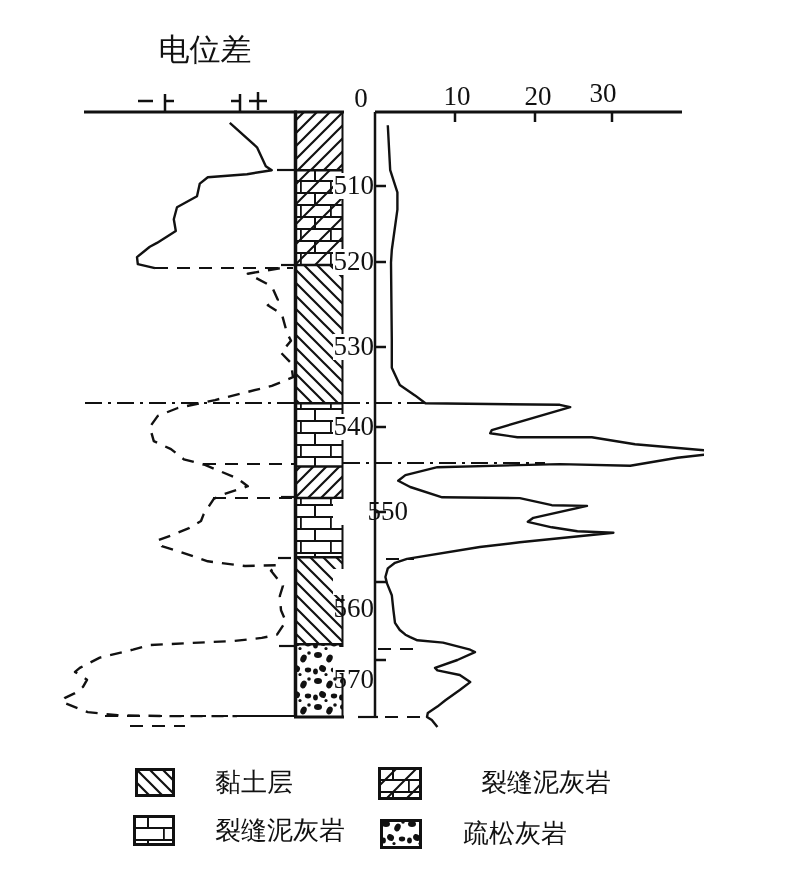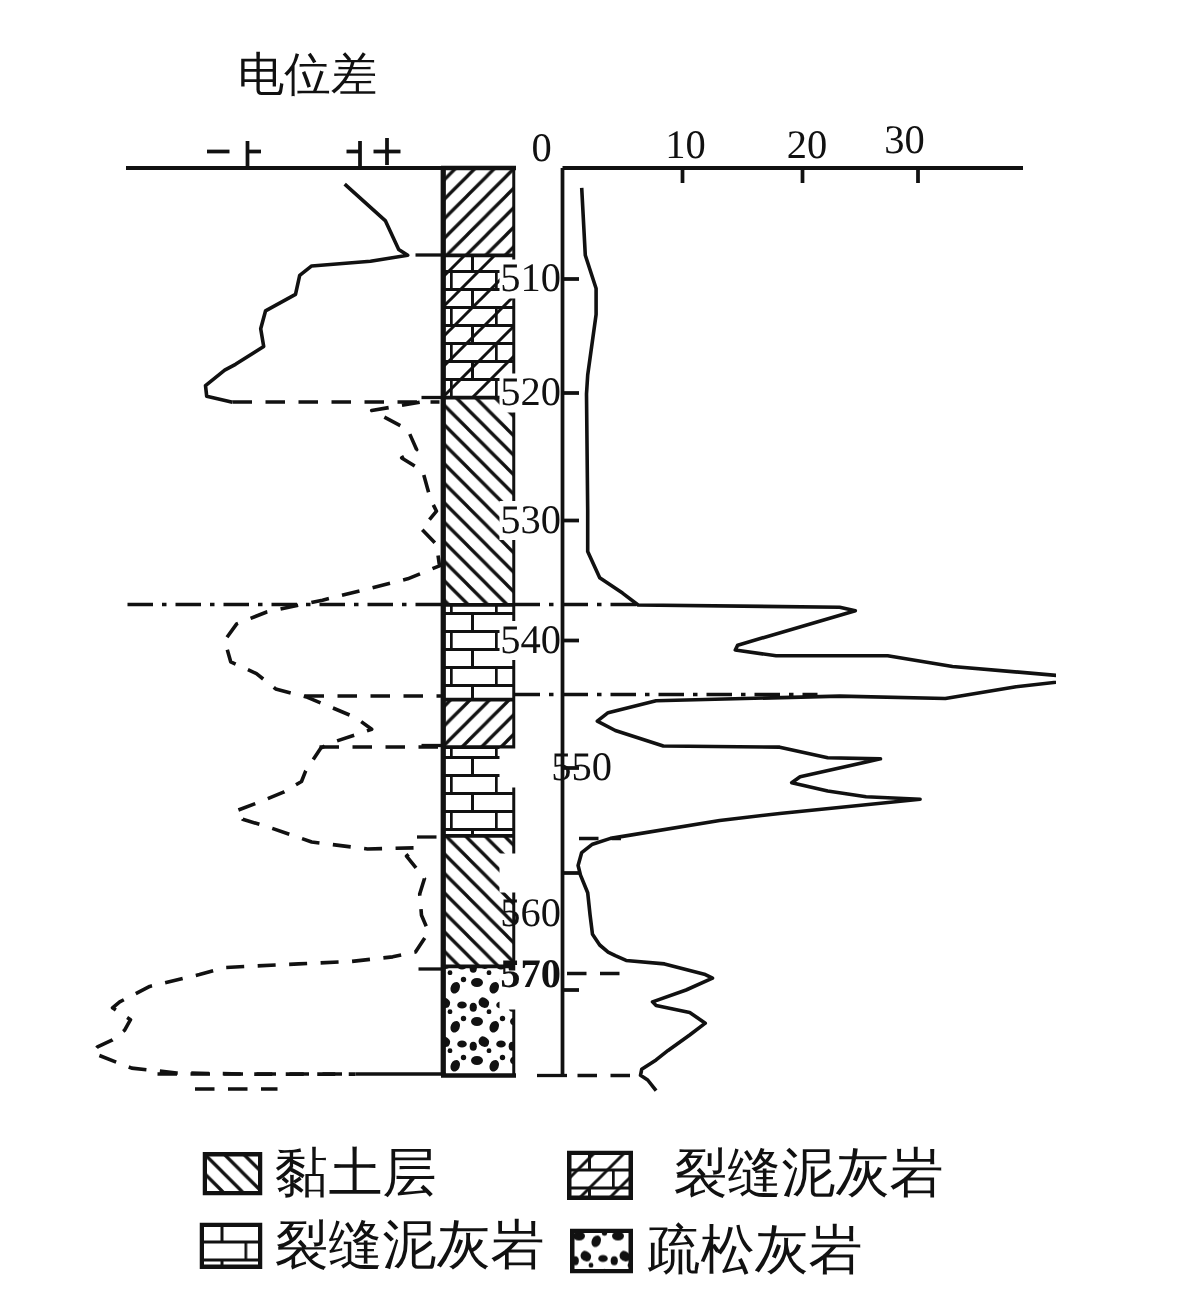--- a/index.html
+++ b/index.html
@@ -8,21 +8,21 @@
   .figure svg{position:absolute;left:0;top:0;}
   .txt{position:absolute;white-space:nowrap;color:#111;}
   .sp-title{left:130px;top:29px;width:150px;text-align:center;font-size:31px;}
   .sp-scale{left:130px;top:62px;width:150px;text-align:center;font-size:30px;}
   .r-title{left:438px;top:48px;font-size:29px;}
   .r-title i{font-style:italic;}
   .r-title sub{font-size:20px;}
   .num{font-family:"Liberation Serif",serif;font-size:27px;}
   .depth-label{position:absolute;width:44px;text-align:right;font-size:27px;line-height:27px;}
   .r-tick-label{position:absolute;width:60px;text-align:center;font-size:27px;line-height:27px;}
-  .legend-item-label{position:absolute;font-size:36px;line-height:33px;}
+  .legend-item-label{position:absolute;font-size:26px;line-height:33px;margin-left:32px;}
   .legend-swatch{position:absolute;}
 </style>
 </head>
 <body>
 
 <div class="figure">
   <svg id="log-svg" width="786" height="874" viewBox="0 0 786 874">
       <defs>
         <pattern id="m-clay-up" width="13" height="13" patternUnits="userSpaceOnUse">
           <path d="M0 13 L13 0 M-3.3 3.3 L3.3 -3.3 M9.7 16.3 L16.3 9.7" stroke="#111111" stroke-width="2.2" fill="none"></path>
@@ -125,21 +125,21 @@
       <div class="r-tick-label num" style="left: 508px; top: 83px;">20</div>
       <div class="r-tick-label num" style="left: 573px; top: 80px;">30</div>
     </div>
   <div id="depth-labels">
       <div class="depth-label num" style="left: 330px; top: 172px;">510</div>
       <div class="depth-label num" style="left: 330px; top: 248px;">520</div>
       <div class="depth-label num" style="left: 330px; top: 333px;">530</div>
       <div class="depth-label num" style="left: 330px; top: 413px;">540</div>
       <div class="depth-label num" style="left: 330px; top: 498px; margin-left: 34px;">550</div>
       <div class="depth-label num" style="left: 330px; top: 568px; margin-top: 27px;">560</div>
-      <div class="depth-label num" style="left: 330px; top: 636px; font-weight: bold;">570</div>
+      <div class="depth-label num" style="left: 330px; top: 666px;">570</div>
     </div>
 
   <div id="legend">
     <svg class="legend-swatch" width="40" height="29" viewBox="0 0 40 29" style="left: 135px; top: 768px;">
         <defs>
           <pattern id="lg0-clay-up" width="13" height="13" patternUnits="userSpaceOnUse">
             <path d="M0 13 L13 0 M-3.3 3.3 L3.3 -3.3 M9.7 16.3 L16.3 9.7" stroke="#111111" stroke-width="2.2" fill="none"></path>
           </pattern>
           <pattern id="lg0-clay-down" width="13" height="13" patternUnits="userSpaceOnUse">
             <path d="M0 0 L13 13 M9.7 -3.3 L16.3 3.3 M-3.3 9.7 L3.3 16.3" stroke="#111111" stroke-width="2.2" fill="none"></path>

